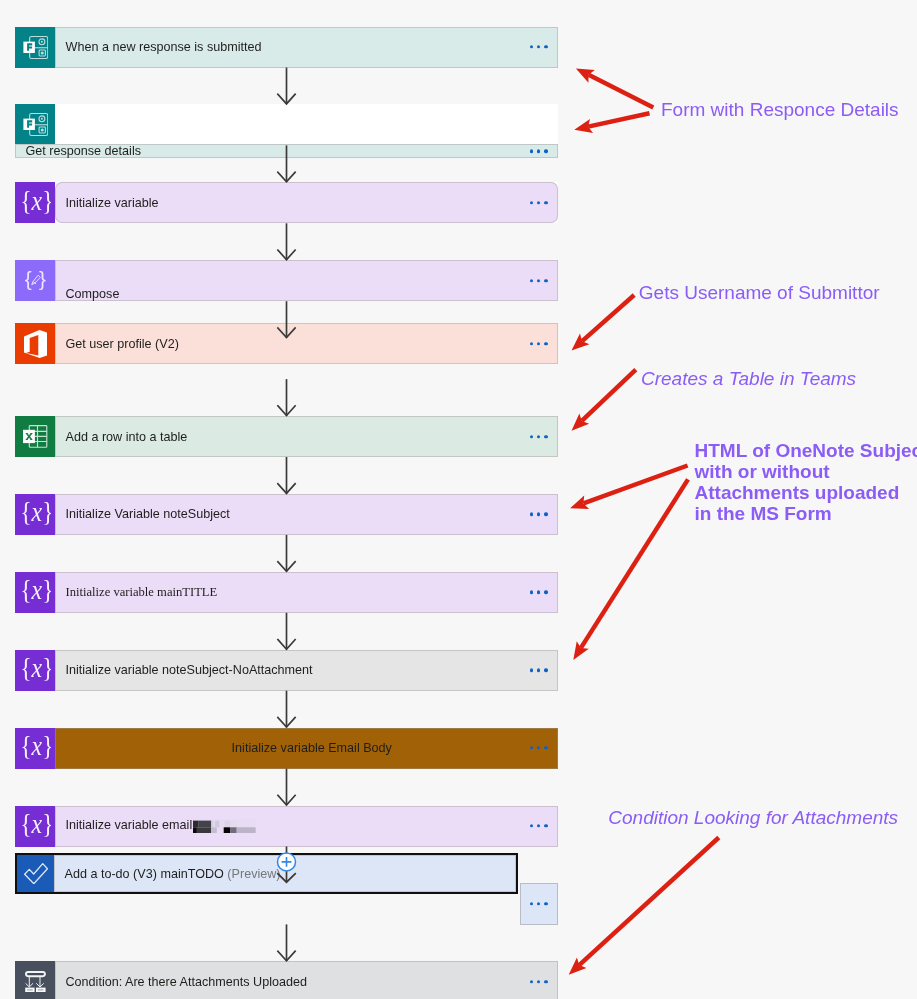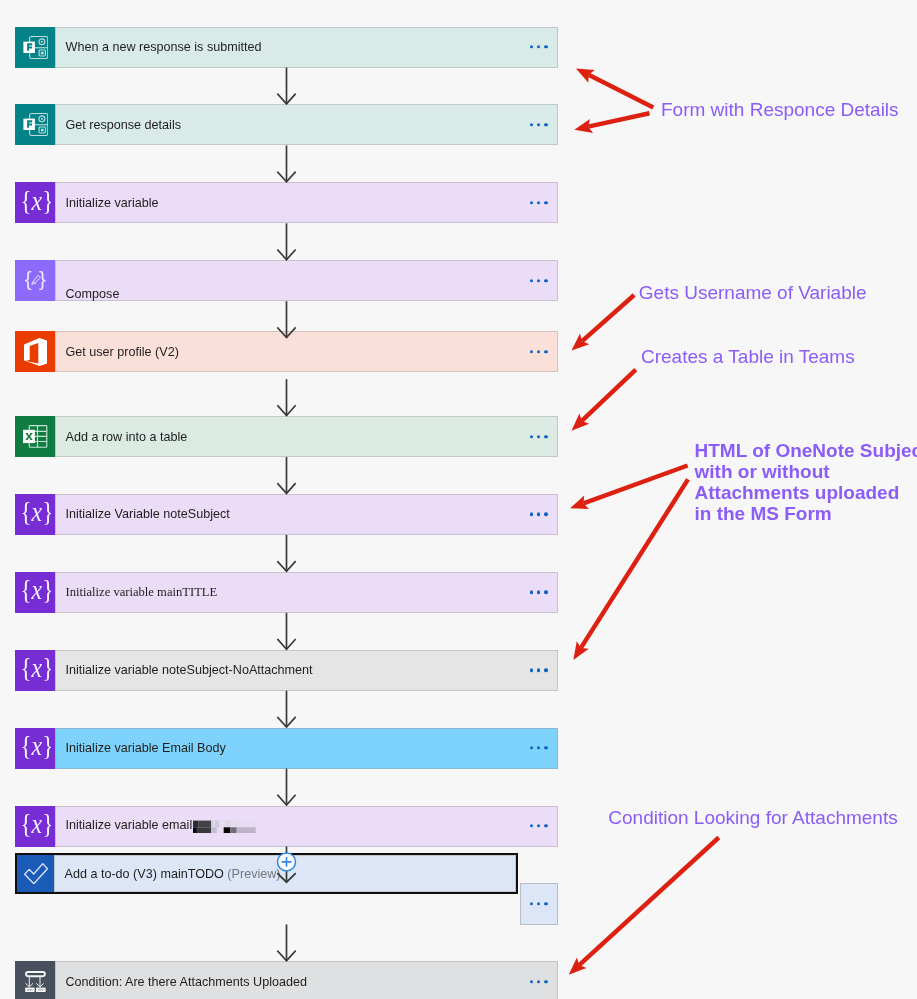--- a/index.html
+++ b/index.html
@@ -60,21 +60,21 @@
         </div>
     <div class="cbody" style="background: rgb(216, 235, 233);">
       <div class="label"><span>When a new response is submitted</span></div>
       <span class="dots">
             <i></i>
             <i></i>
             <i></i>
           </span>
     </div>
   </div>
-  <div class="card" style="top: 88.4px;">
+  <div class="card" style="top: 88.4px; flex-direction: column;">
     <div class="ico" style="background: rgb(3, 131, 135);">
    <svg width="25.3" height="23.0" viewBox="0 0 25.3 23.0">
      <g fill="none" stroke="#bcdcdd" stroke-width="1.1">
        <rect x="6.65" y="0.55" width="18.1" height="21.9" rx="1.8"></rect>
        <path d="M6.65 11.75H24.75"></path>
        <circle cx="18.9" cy="5.8" r="2.95"></circle>
        <rect x="16.1" y="14.0" width="6.3" height="6.0" rx="0.9"></rect>
      </g>
      <circle cx="18.9" cy="5.8" r="1.0" fill="#bcdcdd"></circle>
      <circle cx="19.25" cy="17.0" r="1.55" fill="#bcdcdd"></circle>
@@ -92,21 +92,21 @@
     </div>
   </div>
   <div class="card" style="top: 166.3px;">
     <div class="ico" style="background: rgb(118, 45, 212);">
    <svg width="30" height="26" viewBox="0 0 30 26">
      <g transform="translate(15.9,0) scale(0.88,1)">
        <text x="0" y="19.77" font-family="'Liberation Serif',serif" font-size="27.1" fill="#f6f0fd" text-anchor="middle">{<tspan font-style="italic">x</tspan>}</text>
      </g>
    </svg>
         </div>
-    <div class="cbody" style="background: rgb(235, 220, 247);">
+    <div class="cbody" style="background: rgb(235, 220, 247); border-radius: 7px;">
       <div class="label"><span>Initialize variable</span></div>
       <span class="dots">
             <i></i>
             <i></i>
             <i></i>
           </span>
     </div>
   </div>
   <div class="card" style="top: 244.2px;">
     <div class="ico" style="background: rgb(140, 107, 251);">
@@ -123,21 +123,21 @@
         </div>
     <div class="cbody" style="background: rgb(235, 220, 247); align-items: flex-end;">
       <div class="label"><span>Compose</span></div>
       <span class="dots">
             <i></i>
             <i></i>
             <i></i>
           </span>
     </div>
   </div>
-  <div class="card" style="top: 315px; justify-content: center;">
+  <div class="card" style="top: 307px; justify-content: center;">
     <div class="ico" style="background: rgb(235, 60, 0);">
    <svg width="23.7" height="28.0" viewBox="0 0 23.7 28.0">
      <path d="M15.4 0 L23.7 2.7 L23.7 25.3 L15.7 28.0 L0 22.4 L0 6.4 Z
               M14.3 5.1 L5.7 7.9 L5.7 21.7 L2.0 23.0 L14.3 25.5 Z" fill="#ffffff" fill-rule="evenodd"></path>
    </svg>
         </div>
     <div class="cbody" style="background: rgb(251, 224, 218);">
       <div class="label"><span>Get user profile (V2)</span></div>
       <span class="dots">
             <i></i>
@@ -218,21 +218,21 @@
     </div>
   </div>
   <div class="card" style="top: 711.6px;">
     <div class="ico" style="background: rgb(118, 45, 212);">
    <svg width="30" height="26" viewBox="0 0 30 26">
      <g transform="translate(15.9,0) scale(0.88,1)">
        <text x="0" y="19.77" font-family="'Liberation Serif',serif" font-size="27.1" fill="#f6f0fd" text-anchor="middle">{<tspan font-style="italic">x</tspan>}</text>
      </g>
    </svg>
         </div>
-    <div class="cbody" style="background: #7dd3fc;">
+    <div class="cbody" style="background: #a16207; justify-content: center;">
       <div class="label"><span>Initialize variable Email Body</span></div>
       <span class="dots">
             <i></i>
             <i></i>
             <i></i>
           </span>
     </div>
   </div>
   <div class="card" style="top: 789.5px;">
     <div class="ico" style="background: rgb(118, 45, 212);">
@@ -389,21 +389,21 @@
         <polygon points="573.30,643.90 576.75,625.24 580.92,631.92 588.73,632.85" fill="#dc2112"></polygon>
       </g>
       <g>
         <polygon points="717.28,819.84 577.66,947.46 580.70,950.78 720.32,823.16" fill="#dc2112"></polygon>
         <polygon points="568.70,958.70 576.90,941.59 579.18,949.12 586.48,952.07" fill="#dc2112"></polygon>
       </g>
     </svg>
 
   <div id="annos">
   <div class="anno" style="left: 661px; top: 84.4px;">Form with Responce Details</div>
-  <div class="anno" style="left: 638.8px; top: 266.6px;">Gets Username of Variable</div>
-  <div class="anno" style="left: 641px; top: 331px;">Creates a Table in Teams</div>
+  <div class="anno" style="left: 638.8px; top: 266.6px;">Gets Username of Submittor</div>
+  <div class="anno" style="left: 641px; top: 353px; font-style: italic;">Creates a Table in Teams</div>
   <div class="anno" style="left: 694.5px; top: 425px; font-weight: bold;">HTML of OneNote Subject
 with or without
 Attachments uploaded
 in the MS Form</div>
-  <div class="anno" style="left: 608.3px; top: 792.4px;">Condition Looking for Attachments</div>
+  <div class="anno" style="left: 608.3px; top: 792.4px; font-style: italic;">Condition Looking for Attachments</div>
   </div>
 </div>
 
 </body></html>

